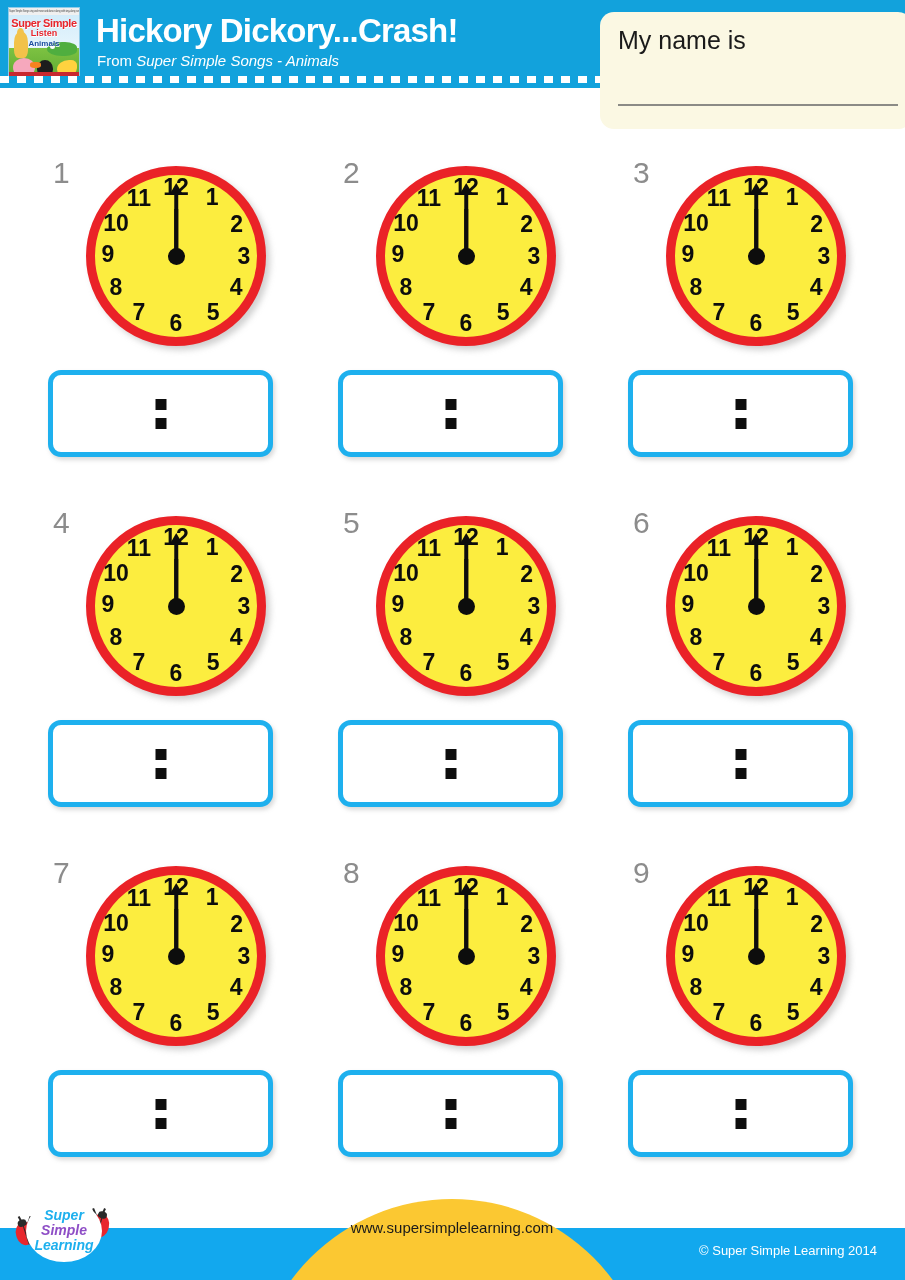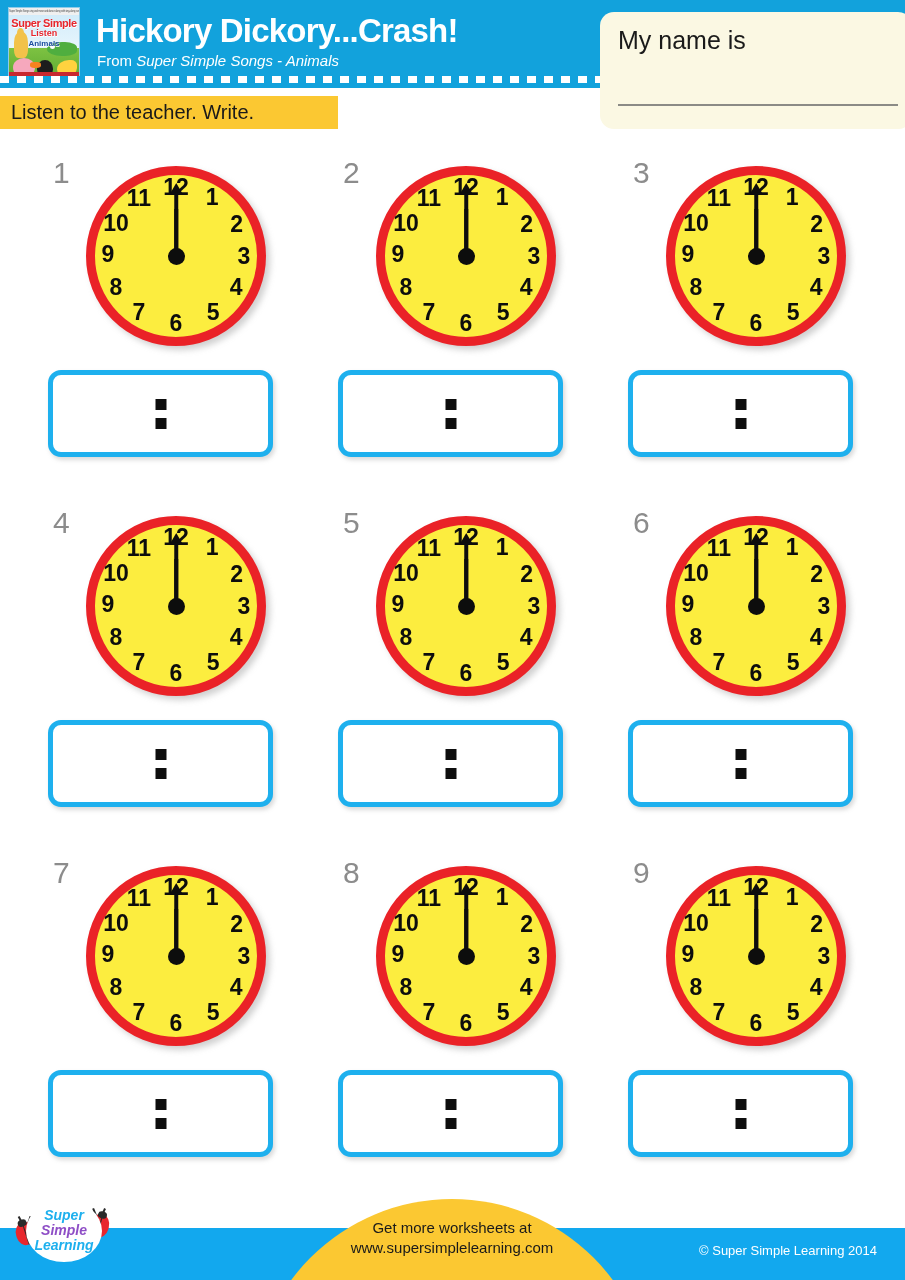--- a/index.html
+++ b/index.html
@@ -402,21 +402,20 @@
     <div class="header-title">Hickory Dickory...Crash!</div>
     <div class="header-subtitle"><span>From </span><span class="ital">Super Simple Songs - Animals</span></div>
     <div class="header-dashes"></div>
   </div>
 
   <div class="name-box">
     <div class="name-label">My name is</div>
     <div class="name-line"></div>
   </div>
 
-  <div class="instruction">Listen to the teacher. Write.</div>
 
   <div class="grid">
       <div class="cell" style="left: 48px; top: 0px;">
         <div class="item-number">1</div>
         <div class="clock-wrap">
           <div class="clock-shadow"></div>
           <div class="clock-face">
             <div class="num" style="left: 117.035px; top: 23.3327px;">1</div>
             <div class="num" style="left: 141.588px; top: 50.1286px;">2</div>
             <div class="num" style="left: 148.99px; top: 82.1868px;">3</div>
@@ -671,21 +670,20 @@
             <div class="colon-dot"></div>
             <div class="colon-dot"></div>
           </div>
         </div>
       </div>
     </div>
 
   <div class="footer-bar"></div>
   <div class="footer-circle">
     <div class="footer-circle-text">
-      <div>Get more worksheets at</div>
       <div>www.supersimplelearning.com</div>
     </div>
   </div>
   <div class="footer-copy">© Super Simple Learning 2014</div>
 
   <div class="ssl-logo">
     <div class="antenna ant-l1"></div>
     <div class="antenna ant-l2"></div>
     <div class="antenna ant-r1"></div>
     <div class="antenna ant-r2"></div>

